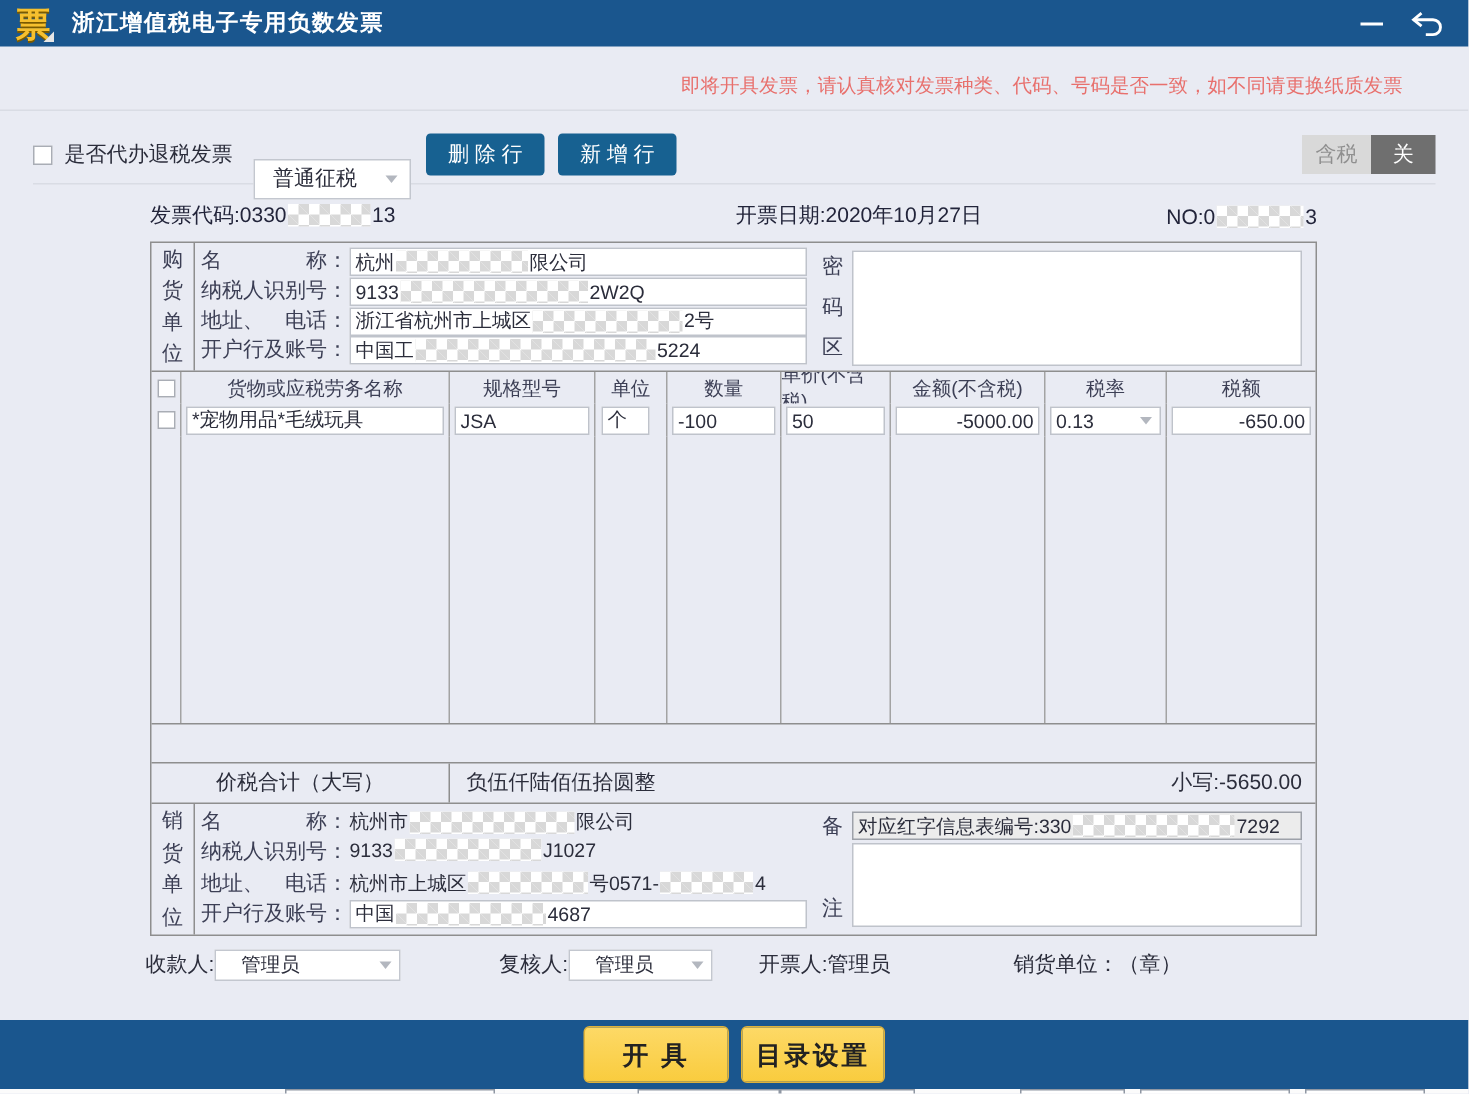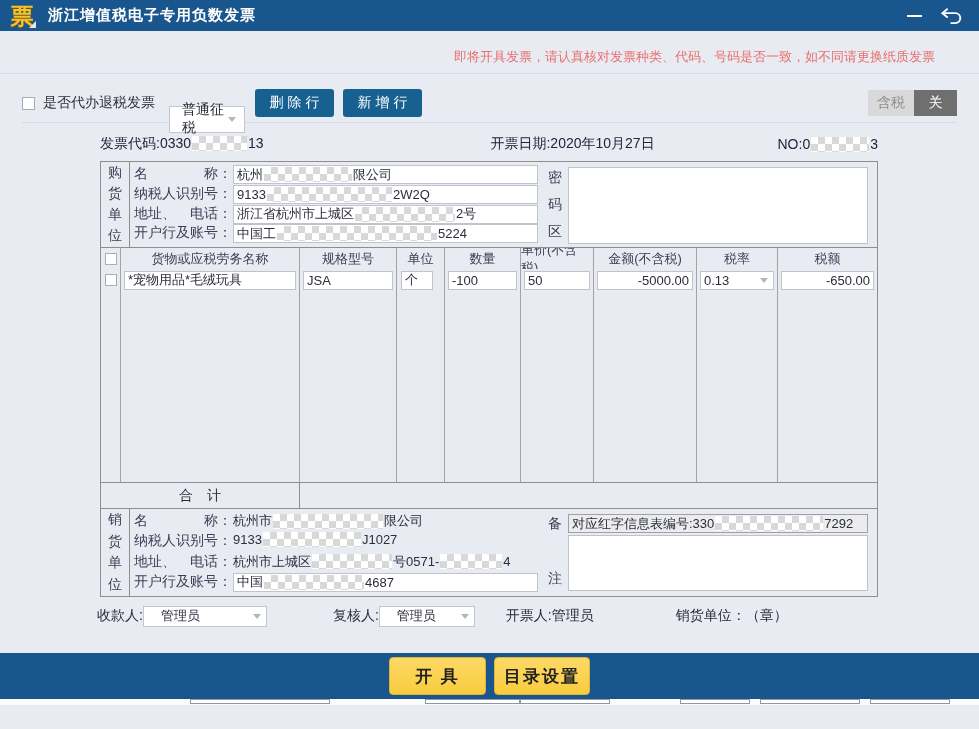--- a/index.html
+++ b/index.html
@@ -19,21 +19,21 @@
   .win-controls { margin-left:auto; display:flex; align-items:center; gap:18px; margin-right:16px; }
   .min-btn { width:15px; height:2px; background:#fff; }
   
   .notice { text-align:right; padding:17px 44px 7px 0; font-size:13px; color:#e8706d;
             border-bottom:1px solid #d9dce4; }
   
   .toolbar { margin:15px 22px 0 22px; height:28px; display:flex; align-items:center; }
   .cb { width:13px; height:13px; background:#fff; border:1px solid #a9adb5; flex:none; }
   .cb-label { margin-left:8px; }
   .select { background:#fff; border:1px solid #c3c7cf; display:flex; align-items:center; }
-  .sel-taxmode { width:76px; height:27px; margin-left:14px; padding-left:12px;margin-top:32px; }
+  .sel-taxmode { width:105px; height:27px; margin-left:14px; padding-left:12px;margin-top:32px; }
   .arrow { width:0; height:0; border-left:4px solid transparent; border-right:4px solid transparent;
            border-top:5px solid #b3b7bf; margin-left:auto; margin-right:8px; flex:none; }
   .btn-blue { width:79px; height:28px; background:#176191; color:#fff; border:none; border-radius:3px;
               font-size:14px; display:flex; align-items:center; justify-content:center;
               font-family:inherit; }
   .btn-del { margin-left:10px; } .btn-add { margin-left:9px; }
   .toggle { margin-left:auto; display:flex; }
   .tg-left { width:46px; height:26px; background:#d9d9d9; color:#8f8f8f;
              display:flex; align-items:center; justify-content:center; }
   .tg-right { width:43px; height:26px; background:#6f6f6f; color:#fff;
@@ -243,21 +243,27 @@
       <div class="tc"></div>
       <div class="tc"></div>
     <div class="tc"></div>
       <div class="tc"></div>
       <div class="tc"></div>
       <div class="tc"></div>
       <div class="tc"></div>
   </div>
 
   <div class="trow">
-    <div class="t-left">合　计</div>
+  </div>
+  <div class="trow trow-grand">
+    <div class="t-left">价税合计（大写）</div>
+    <div class="t-right">
+      <span>负伍仟陆佰伍拾圆整</span>
+      <span>小写:-5650.00</span>
+    </div>
   </div>
 
   <div class="party party-seller">
     <div class="side">
       <span>销</span>
         <span>货</span>
       <span>单</span>
         <span>位</span>
     </div>
     <div class="fields">

